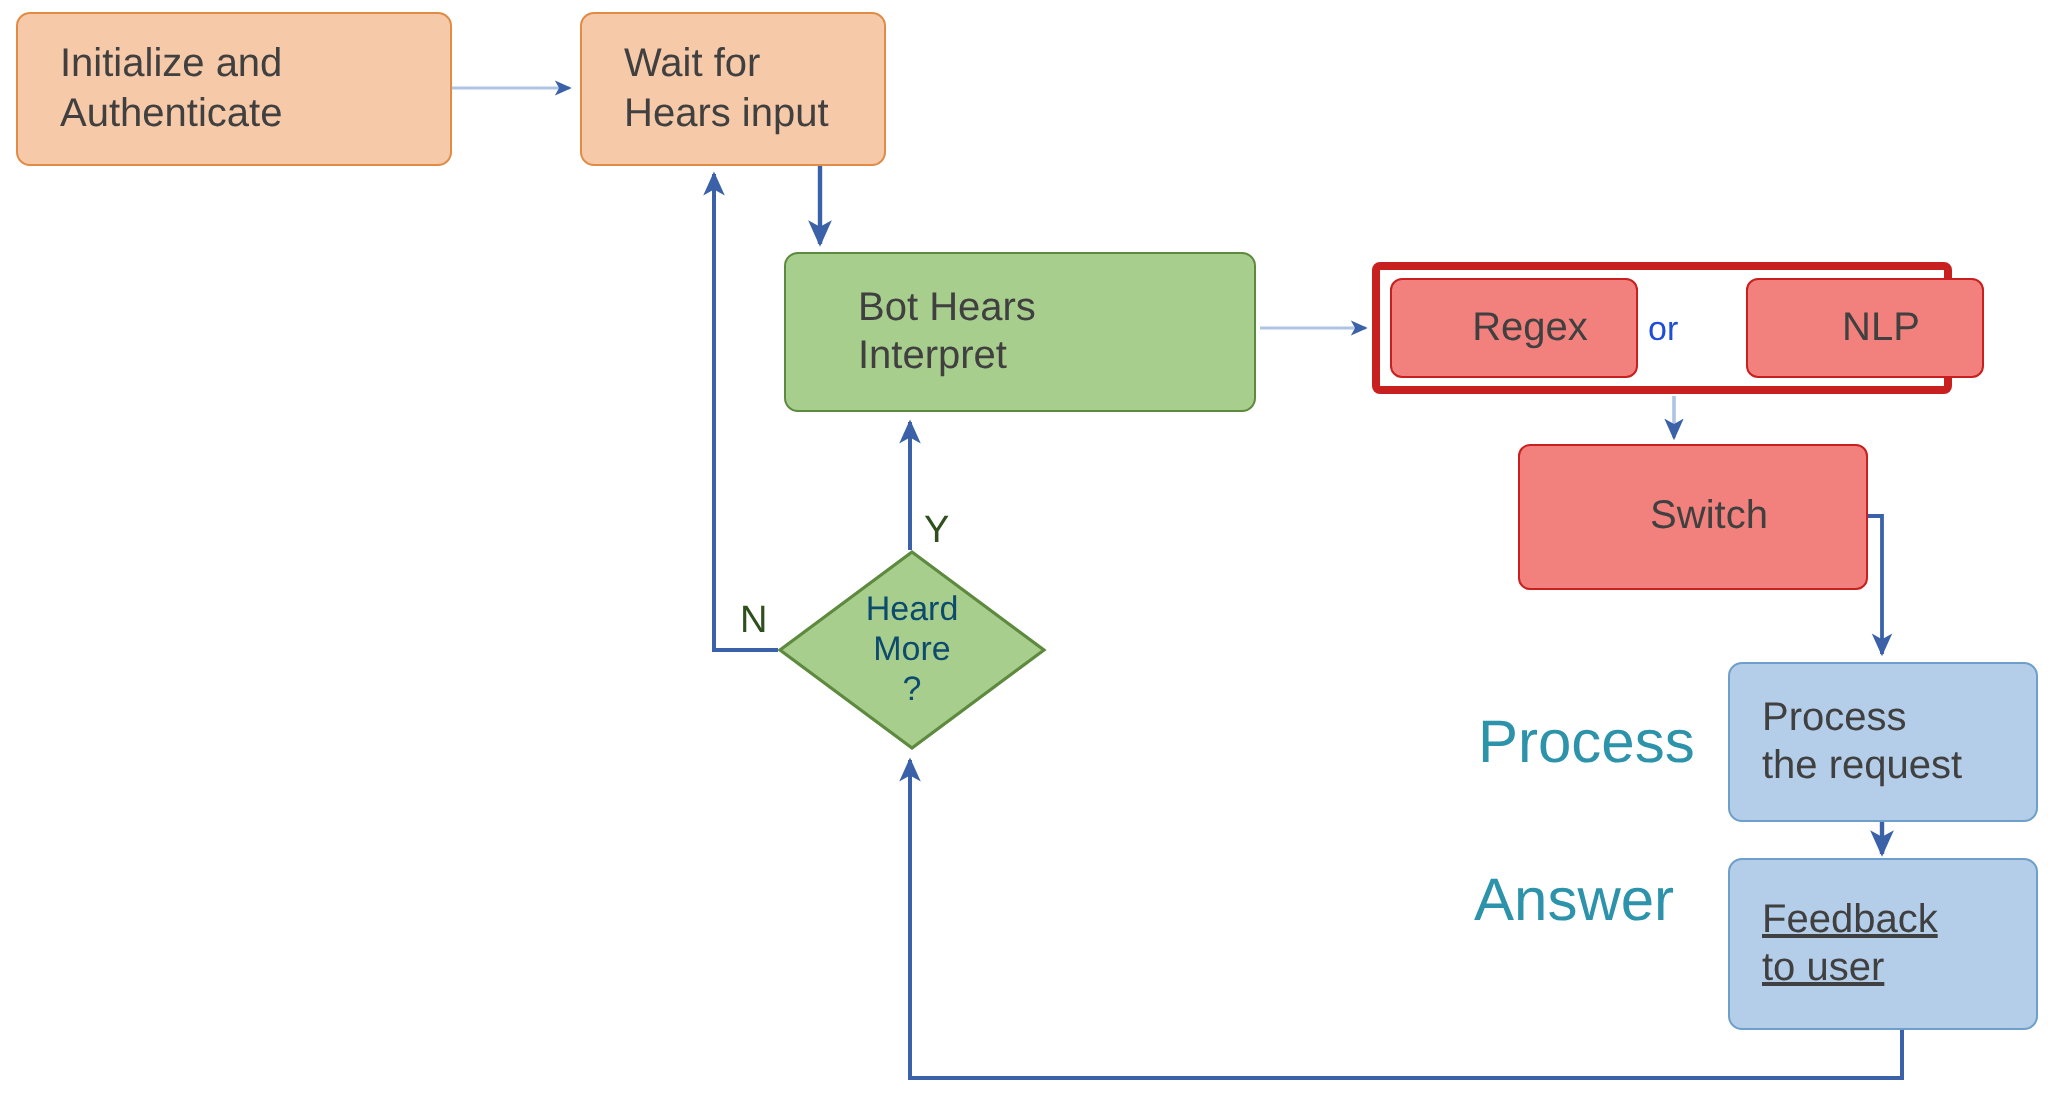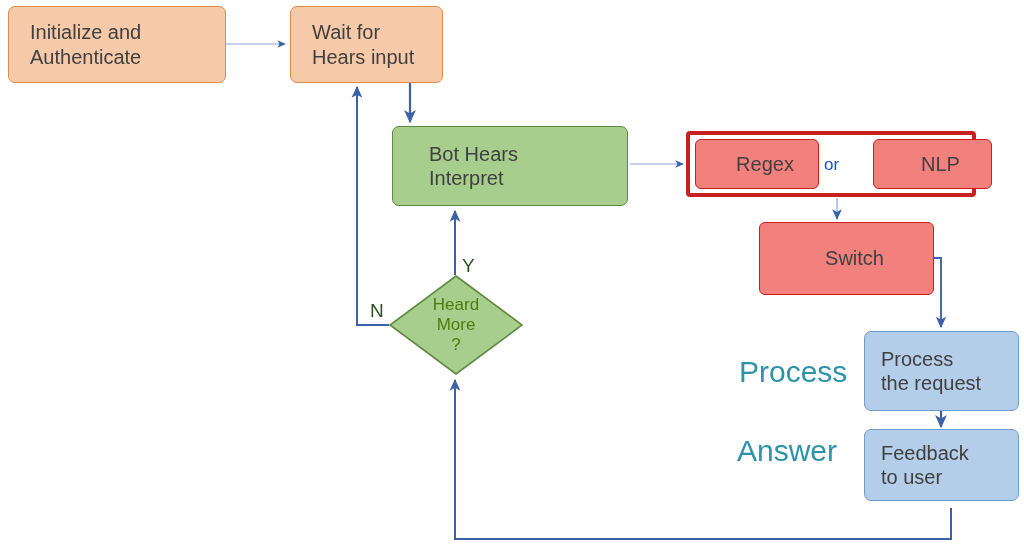--- a/index.html
+++ b/index.html
@@ -88,21 +88,21 @@
     position: absolute;
     left: 0;
     top: 0;
     width: 100%;
     height: 100%;
     display: flex;
     flex-direction: column;
     align-items: center;
     justify-content: center;
     font-size: 17px;
-    color: #4d7c0f;
+    color: #0c4a6e;
     line-height: 1.18;
     z-index: 3;
   }
   .section-label {
     position: absolute;
     color: #2D93AB;
     font-size: 30px;
     z-index: 2;
     white-space: nowrap;
   }
@@ -162,21 +162,21 @@
 
   <div class="or-text" style="left:824px; top:155px;">or</div>
 
   <div class="node node-red" style="left:849px; top:139px; width:119px; height:50px; z-index:3;margin-left:24px;">NLP</div>
 
   <div class="node node-red" style="left:759px; top:222px; width:175px; height:73px;">Switch</div>
 
   <div class="node node-blue" style="left:864px; top:331px; width:155px; height:80px;">Process
 the request</div>
 
-  <div class="node node-blue" style="left:864px; top:429px; width:155px; height:72px;">Feedback
+  <div class="node node-blue" style="left:864px; top:429px; width:155px; height:86px;text-decoration:underline;">Feedback
 to user</div>
 
   <div class="diamond-wrap" style="left:388px; top:274px; width:136px; height:102px;">
     <svg width="136" height="102" viewBox="0 0 136 102">
       <polygon points="68,2 134,51 68,100 2,51" fill="#A8CE8D" stroke="#5E8A3F" stroke-width="1.6"></polygon>
     </svg>
     <div class="diamond-label">
       <span>Heard</span>
       <span>More</span>
       <span>?</span>

